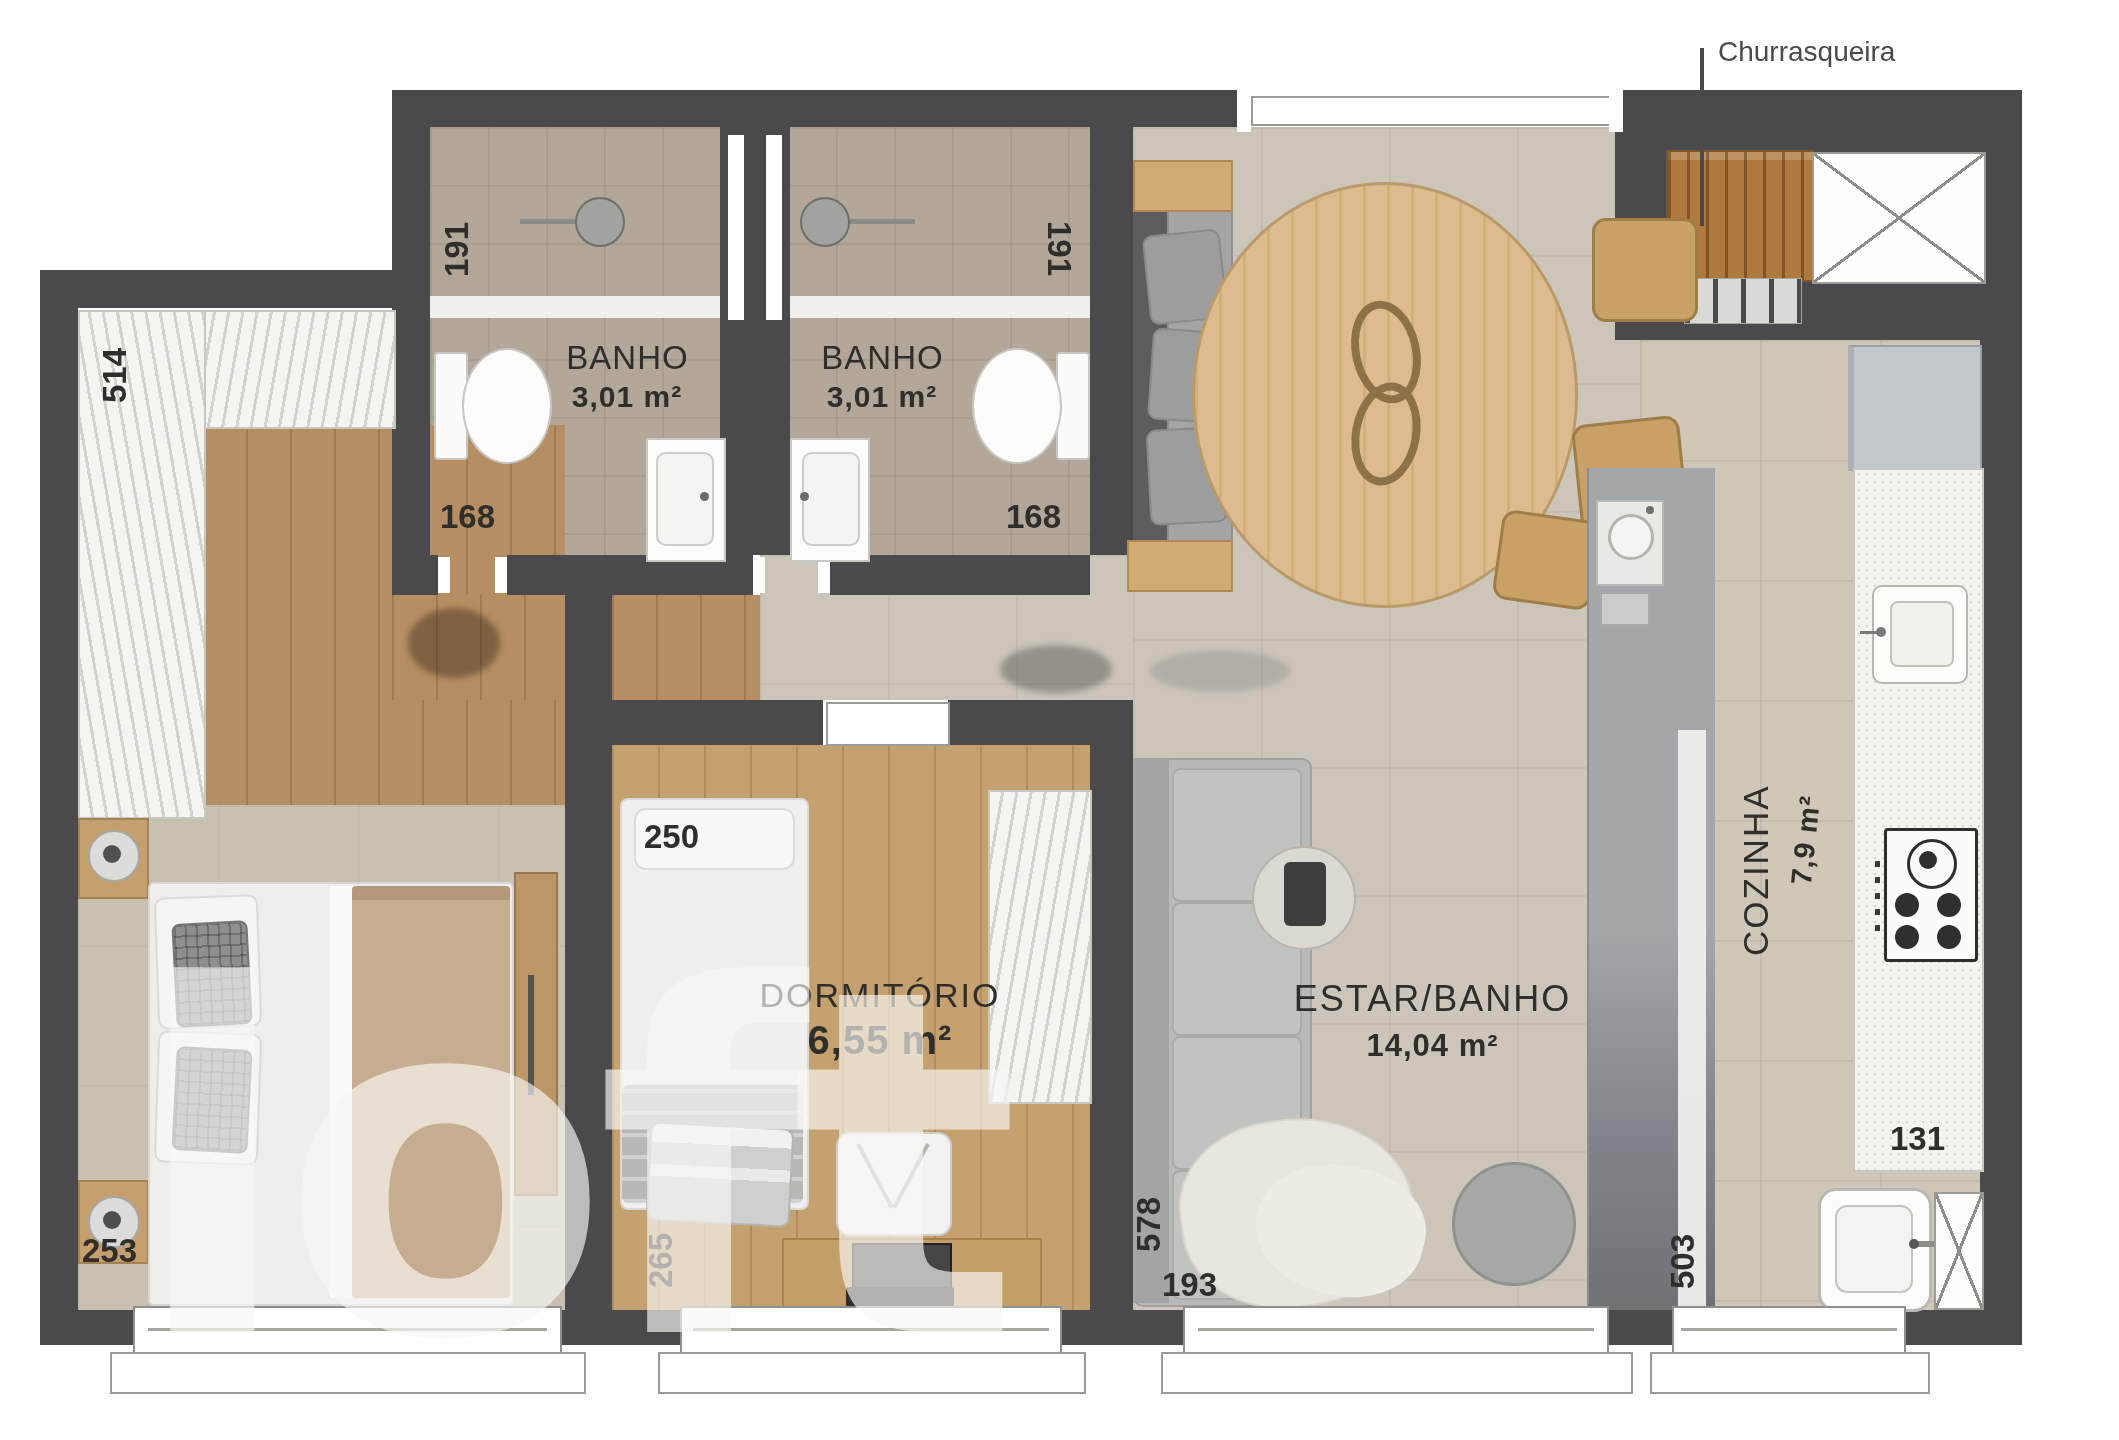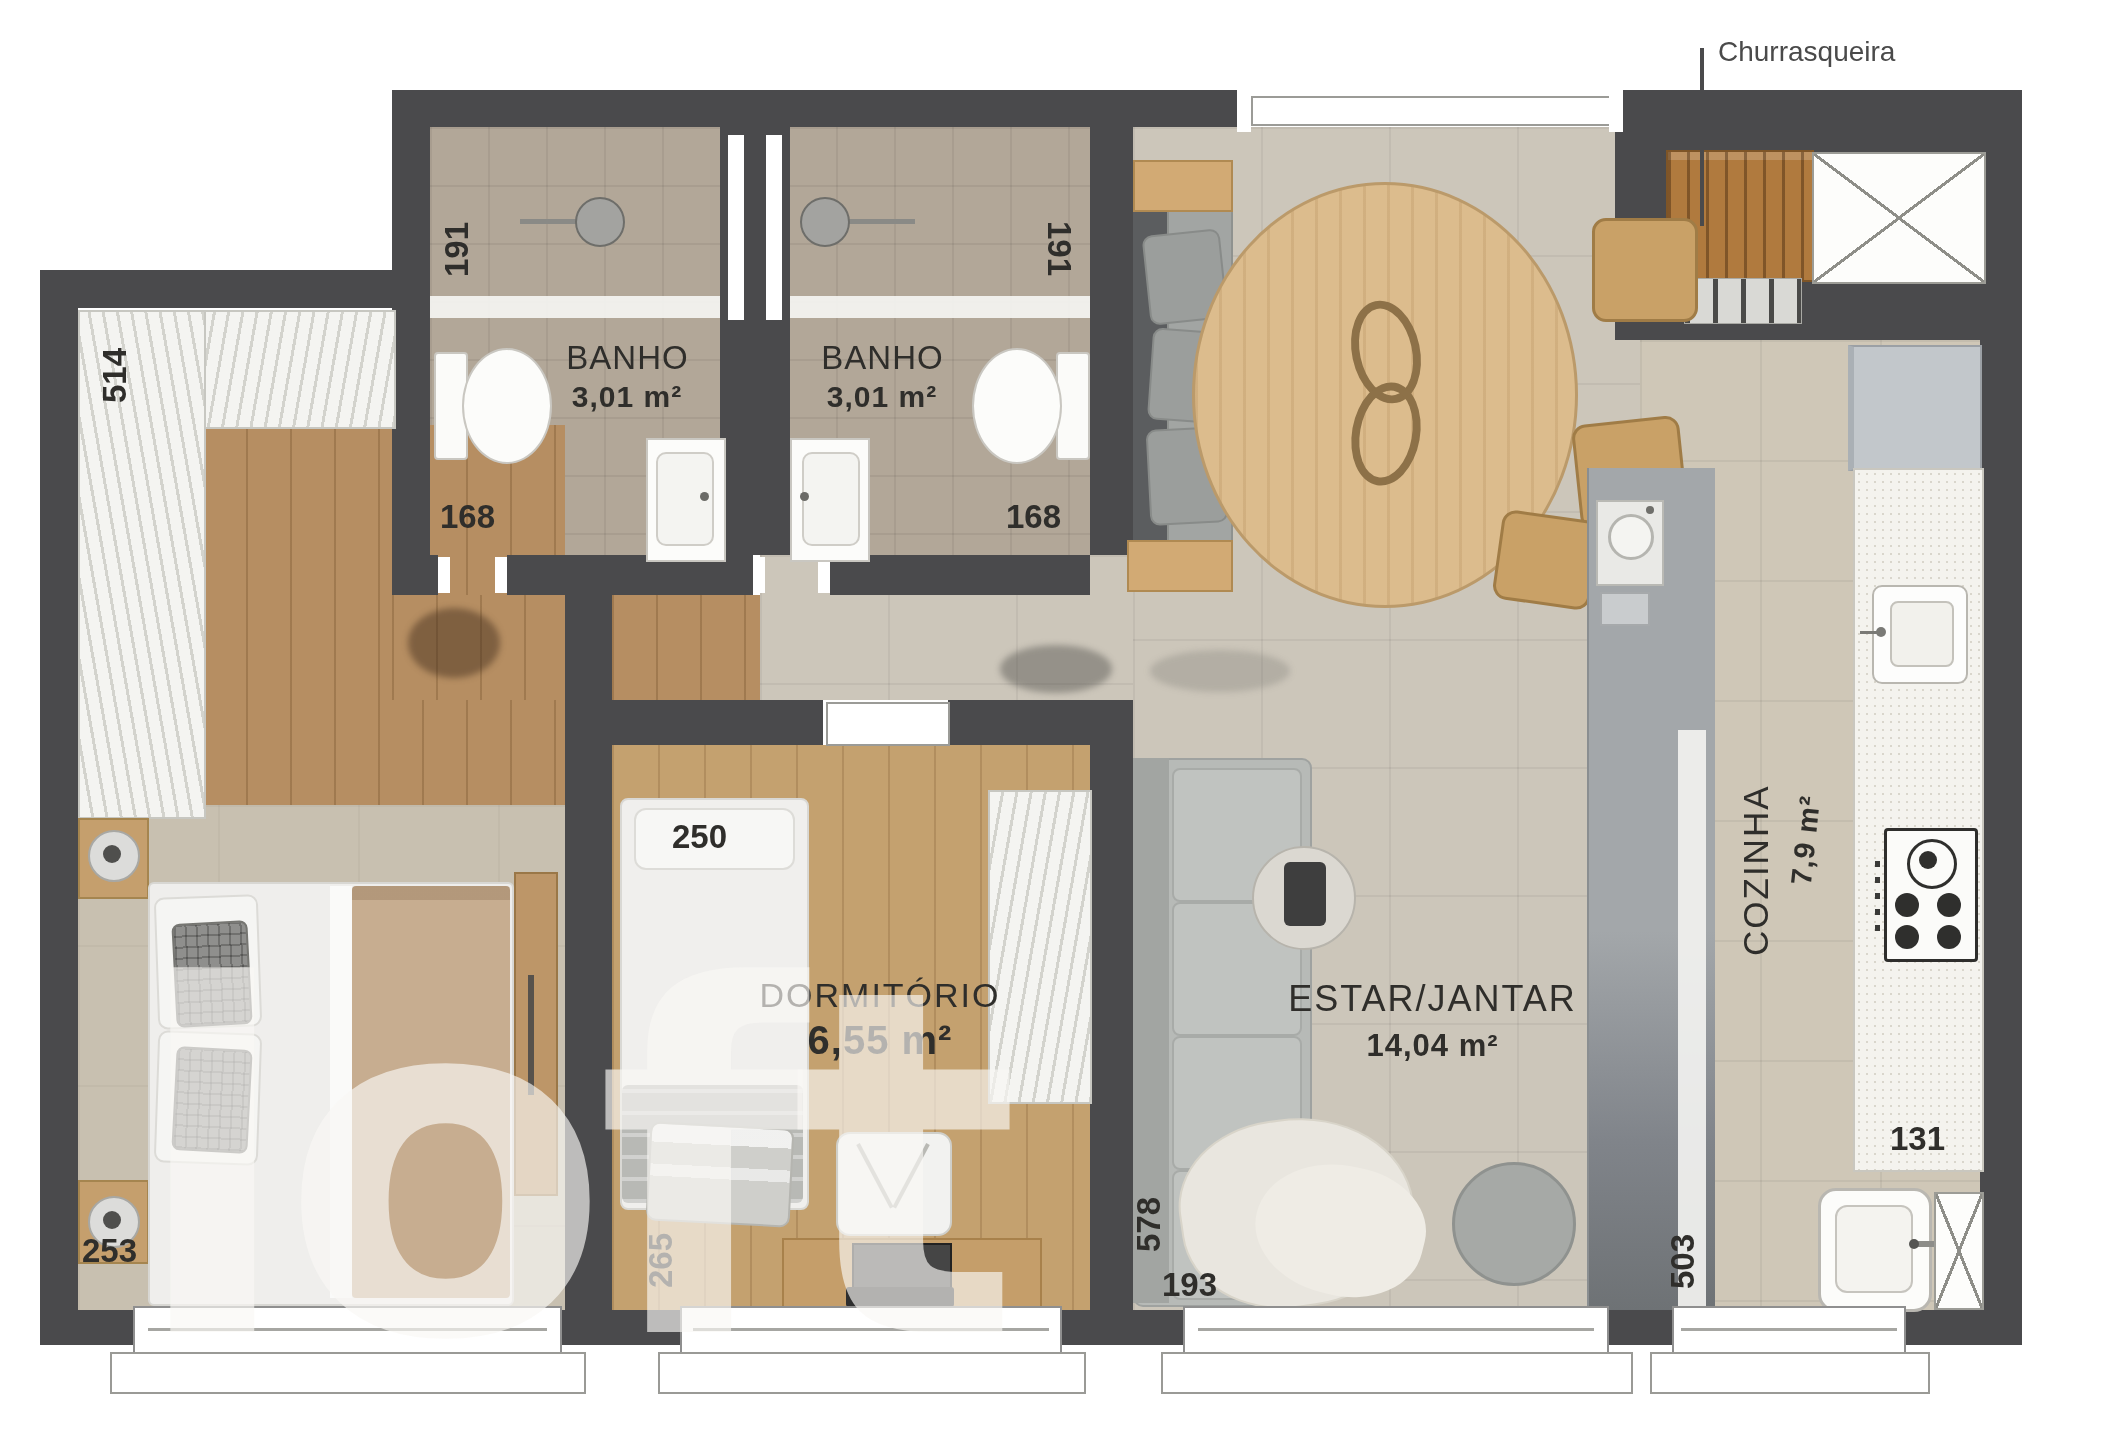--- a/index.html
+++ b/index.html
@@ -174,21 +174,21 @@
   <div class="abs" style="left:622px;top:1085px;width:181px;height:118px;background:#b8b9b5;border-radius:6px;background-image:repeating-linear-gradient(0deg,rgba(255,255,255,.35) 0 4px,transparent 4px 22px);"></div>
   <div class="abs" style="left:648px;top:1125px;width:140px;height:95px;background:#cfcfcb;border:2px solid #b5b5b0;border-radius:10px;transform:rotate(3deg);background-image:linear-gradient(to bottom,rgba(255,255,255,.7) 0 18px,transparent 18px 40px,rgba(255,255,255,.55) 40px 52px,transparent 52px);"></div>
   <div class="abs" style="left:782px;top:1238px;width:256px;height:72px;background:#c59e6a;border:2px solid #a8814b;"></div>
   <div class="abs" style="left:836px;top:1132px;width:112px;height:100px;background:#f2f2f0;border:2px solid #cfcfca;border-radius:14px;">
     <div class="abs" style="left:18px;top:10px;width:4px;height:72px;background:#b9b9b4;transform:rotate(-28deg);transform-origin:top;"></div>
     <div class="abs" style="left:88px;top:10px;width:4px;height:72px;background:#b9b9b4;transform:rotate(28deg);transform-origin:top;"></div>
   </div>
   <div class="abs" style="left:852px;top:1243px;width:96px;height:42px;background:#454545;border:2px solid #222;"></div>
   <div class="abs" style="left:846px;top:1287px;width:108px;height:20px;background:#2e2e2e;border-radius:3px;"></div>
 
-  <div class="abs dim" style="left:644px;top:818px;margin-left:28px;">250</div>
+  <div class="abs dim" style="left:644px;top:818px;">250</div>
   <div class="abs dim vtext ctr" style="left:638px;top:1210px;width:46px;height:100px;">265</div>
   <div class="abs lbl ctr" style="left:755px;top:975px;width:250px;height:40px;font-size:34px;letter-spacing:2px;">DORMITÓRIO</div>
   <div class="abs lbl ctr" style="left:785px;top:1022px;width:190px;height:36px;font-size:40px;font-weight:600;">6,55 m²</div>
 
   <div class="abs" style="left:1133px;top:165px;width:34px;height:420px;background:#5b5d5f;"></div>
   <div class="abs" style="left:1167px;top:165px;width:62px;height:420px;background:#a2a5a3;border:2px solid #8f928f;"></div>
   <div class="abs" style="left:1133px;top:160px;width:96px;height:48px;background:#d2aa74;border:2px solid #b08a52;"></div>
   <div class="abs" style="left:1127px;top:540px;width:102px;height:48px;background:#d2aa74;border:2px solid #b08a52;"></div>
   <div class="abs" style="left:1146px;top:232px;width:74px;height:86px;background:#9b9e9c;border:2px solid #85888612;border-radius:10px;transform:rotate(-6deg);border-color:#888b89;"></div>
   <div class="abs" style="left:1150px;top:330px;width:74px;height:88px;background:#9b9e9c;border:2px solid #888b89;border-radius:10px;transform:rotate(4deg);"></div>
@@ -207,21 +207,21 @@
   <div class="abs" style="left:1172px;top:902px;width:126px;height:130px;background:#c0c3c0;border:2px solid #a8aba8;border-radius:8px;"></div>
   <div class="abs" style="left:1172px;top:1036px;width:126px;height:130px;background:#c0c3c0;border:2px solid #a8aba8;border-radius:8px;"></div>
   <div class="abs" style="left:1172px;top:1170px;width:126px;height:126px;background:#c0c3c0;border:2px solid #a8aba8;border-radius:8px;"></div>
   <div class="abs" style="left:1180px;top:1118px;width:230px;height:185px;background:#e9e6df;border-radius:45% 55% 50% 48%;transform:rotate(-8deg);border:2px solid #d8d4c9;"></div>
   <div class="abs" style="left:1255px;top:1165px;width:170px;height:130px;background:#efecE5;background-color:#efece5;border-radius:55% 45% 50% 50%;transform:rotate(14deg);"></div>
 
   <div class="abs" style="left:1252px;top:846px;width:100px;height:100px;border-radius:50%;background:#dbd8d1;border:2px solid #b7b4ac;"></div>
   <div class="abs" style="left:1284px;top:862px;width:42px;height:64px;background:#3e3e3e;border-radius:6px;"></div>
   <div class="abs" style="left:1452px;top:1162px;width:118px;height:118px;border-radius:50%;background:#a6a9a6;border:3px solid #8f928f;"></div>
 
-  <div class="abs lbl ctr" style="left:1295px;top:978px;width:275px;height:42px;font-size:36px;letter-spacing:2px;">ESTAR/JANTAR</div>
+  <div class="abs lbl ctr" style="left:1295px;top:978px;width:275px;height:42px;font-size:36px;letter-spacing:2px;">ESTAR/BANHO</div>
   <div class="abs lbl ctr" style="left:1320px;top:1028px;width:225px;height:36px;font-size:31px;font-weight:600;">14,04 m²</div>
   <div class="abs dim vtext ctr" style="left:1126px;top:1172px;width:46px;height:105px;">578</div>
   <div class="abs dim" style="left:1162px;top:1266px;">193</div>
 
   <div class="abs" style="left:1587px;top:468px;width:126px;height:842px;background:linear-gradient(to bottom,#a3a7aa 0 55%,#80848a 80%,#6e7275);border-left:2px solid #8a8e91;"></div>
   <div class="abs" style="left:1678px;top:730px;width:28px;height:580px;background:#f2f2f0;opacity:.92;"></div>
   <div class="abs" style="left:1596px;top:500px;width:64px;height:82px;background:#e9e9e6;border:2px solid #b9b9b4;">
     <div class="abs" style="left:10px;top:12px;width:40px;height:40px;border-radius:50%;background:#f4f4f1;border:3px solid #b5b5b0;"></div>
     <div class="abs" style="left:48px;top:4px;width:8px;height:8px;border-radius:50%;background:#6f6f6b;"></div>
   </div>

